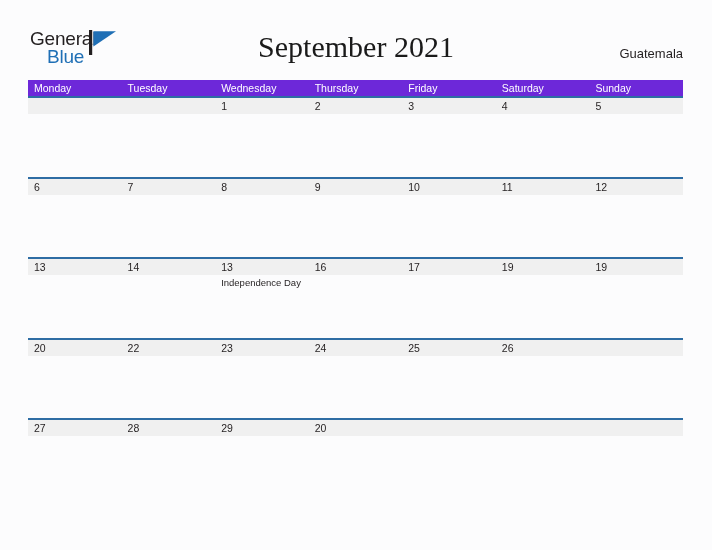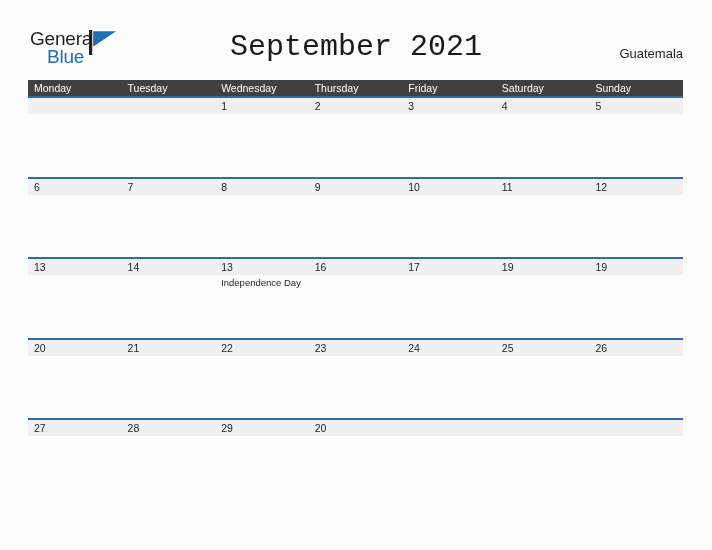--- a/index.html
+++ b/index.html
@@ -65,21 +65,21 @@
   .logo-flag svg { display: block; }
 
   .cal-title {
     position: absolute;
     left: 0;
     top: 30px;
     width: 712px;
     text-align: center;
     font-size: 30px;
     color: #1a1a1a;
-    font-family: Liberation Mono, monospace;
+    font-family: Liberation Serif, serif;
     font-weight: normal;
     letter-spacing: 0px;
   }
 
   .cal-region {
     position: absolute;
     right: 29px;
     top: 46px;
     font-size: 13px;
     color: #231f20;
@@ -91,21 +91,21 @@
     position: absolute;
     left: 28px;
     top: 80px;
     width: 655px;
   }
 
   .dow-row {
     display: flex;
     width: 655px;
     height: 16px;
-    background: #404040;
+    background: #6d28d9;
   }
   .dow-cell {
     width: 93.571px;
     box-sizing: border-box;
     padding-left: 6px;
     color: #ffffff;
     font-size: 10.5px;
     line-height: 16px;
     font-family: "Liberation Sans", sans-serif;
     white-space: nowrap;
@@ -310,24 +310,20 @@
     </div>
 
     <div class="week-row">
       <div class="week-band"></div>
       <div class="week-cells">
         <div class="day-cell">
             <span class="day-num">20</span>
             <div class="day-events"></div>
           </div>
         <div class="day-cell">
-            <span class="day-num">21</span>
-            <div class="day-events"></div>
-          </div>
-        <div class="day-cell">
             <span class="day-num">22</span>
             <div class="day-events"></div>
           </div>
         <div class="day-cell">
             <span class="day-num">23</span>
             <div class="day-events"></div>
           </div>
         <div class="day-cell">
             <span class="day-num">24</span>
             <div class="day-events"></div>

